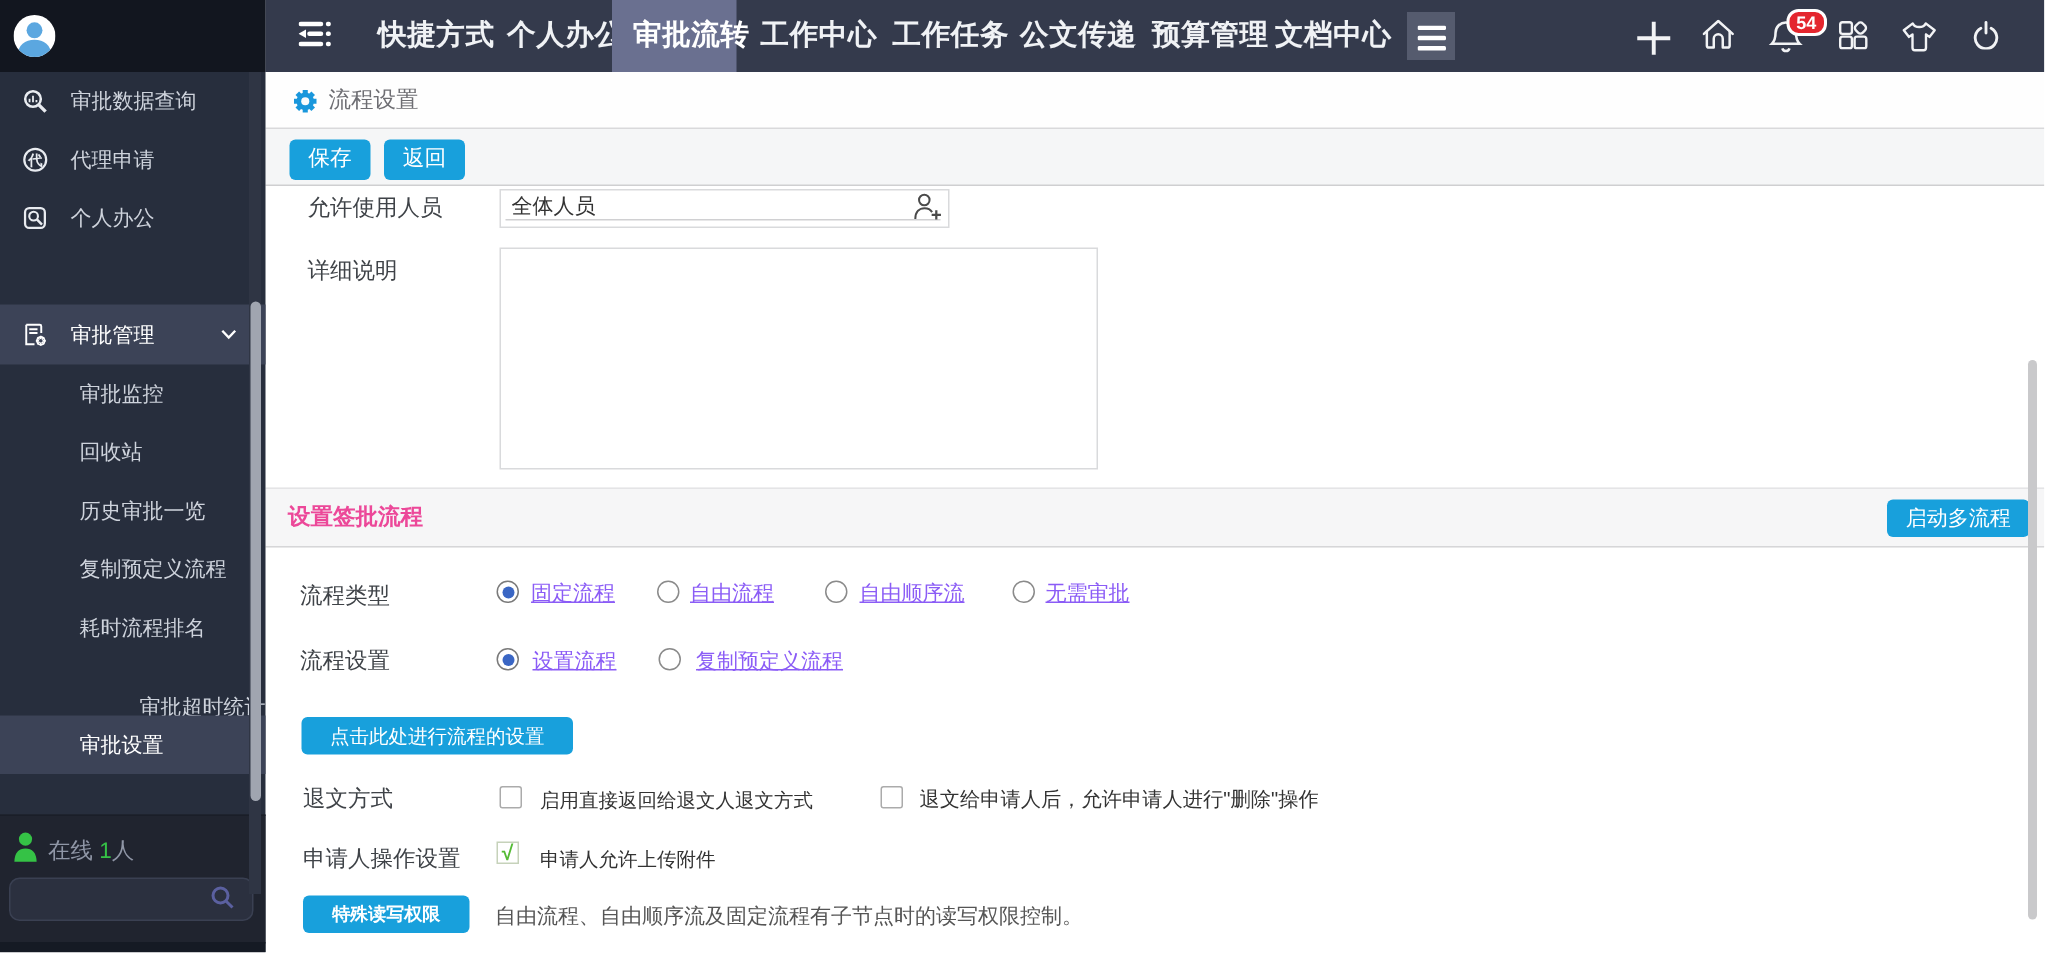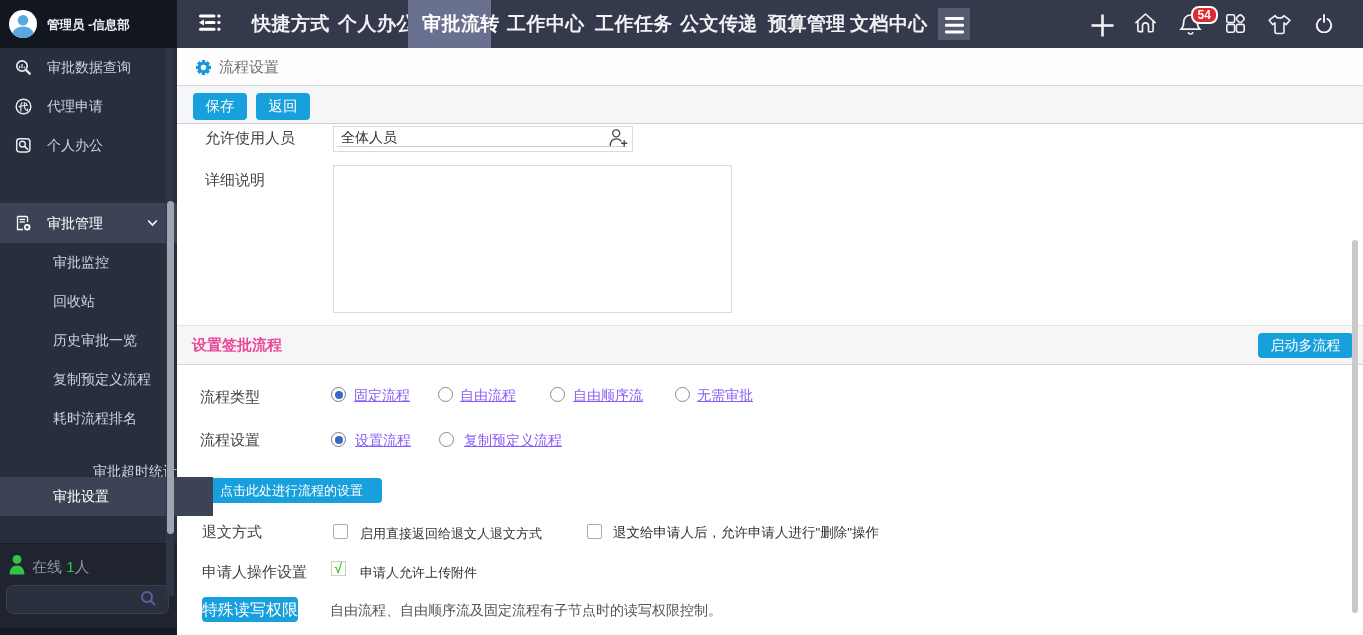--- a/index.html
+++ b/index.html
@@ -91,41 +91,40 @@
   <div class="abs cb" style="left:333px;top:524px;"></div>
   <div class="abs ftxt" style="left:360px;top:525px;">启用直接返回给退文人退文方式</div>
   <div class="abs cb" style="left:587px;top:524px;"></div>
   <div class="abs" style="left:613px;top:524px;font-size:13.5px;color:#333;">退文给申请人后，允许申请人进行"删除"操作</div>
 
   <div class="abs lbl" style="left:202px;top:563px;">申请人操作设置</div>
   <div class="abs" style="left:331px;top:561px;width:13px;height:13px;border:1px solid #c6d2ba;background:#fff;"></div>
   <div class="abs" style="left:334.5px;top:560px;color:#55bb35;font-size:14px;font-weight:bold;">√</div>
   <div class="abs ftxt" style="left:360px;top:564px;">申请人允许上传附件</div>
 
-  <div class="abs bluebtn" style="left:202px;top:597px;width:96px;height:25px;line-height:25px;font-size:16px;">特殊读写权限</div>
+  <div class="abs bluebtn" style="left:202px;top:597px;width:111px;height:25px;line-height:25px;font-size:12px;font-weight:bold;">特殊读写权限</div>
   <div class="abs" style="left:330px;top:602px;font-size:14px;color:#555;">自由流程、自由顺序流及固定流程有子节点时的读写权限控制。</div>
 
   <div class="abs" style="left:1352px;top:240px;width:6px;height:373px;background:#c9c9cb;border-radius:3px;"></div>
 
   <div class="abs" id="sidebar"></div>
   <div class="abs" id="sbhead"></div>
 
   <svg class="abs" style="left:9px;top:10px" width="28" height="28" viewBox="0 0 28 28">
     <defs>
         <clipPath id="av">
           <circle cx="14" cy="14" r="14"></circle>
         </clipPath>
       </defs>
     <circle cx="14" cy="14" r="14" fill="#fff"></circle>
     <g clip-path="url(#av)" fill="#5ba7e0">
       <circle cx="14" cy="10.2" r="5.3"></circle>
       <path d="M2.6 28.5 C2.6 19.8 7.7 16.5 14 16.5 C20.3 16.5 25.4 19.8 25.4 28.5 Z"></path>
     </g>
   </svg>
-  <div class="abs" style="left:47px;top:0.5px;height:48px;line-height:48px;color:#edeef1;font-size:12.5px;font-weight:600;">管理员 -信息部</div>
 
   <div class="abs sbrow" style="top:48px;">
       <span class="txt">审批数据查询</span>
     <svg class="ic" viewBox="0 0 17 17" fill="none" stroke="#e8ebf0" stroke-width="1.7">
         <circle cx="7" cy="7" r="5.2"></circle>
         <line x1="10.9" y1="10.9" x2="15.4" y2="15.4" stroke-width="2.3"></line>
         <g stroke-width="1.2">
           <line x1="4.7" y1="9.2" x2="4.7" y2="6.8"></line>
           <line x1="7" y1="9.2" x2="7" y2="4.9"></line>
           <line x1="9.3" y1="9.2" x2="9.3" y2="7.6"></line>
@@ -178,21 +177,21 @@
     </div>
   <div class="abs sbrow" style="top:360px;">
       <span class="sub">复制预定义流程</span>
     </div>
   <div class="abs sbrow" style="top:399px;">
       <span class="sub">耗时流程排名</span>
     </div>
   <div class="abs sbrow" style="top:452px;margin-left:40px;">
       <span class="sub">审批超时统计</span>
     </div>
-  <div class="abs sbrow sbact" style="top:477px;padding-left:36px;">
+  <div class="abs sbrow sbact" style="top:477px;">
       <span class="sub">审批设置</span>
     </div>
 
   <div class="abs" style="left:0;top:543px;width:177px;height:85px;background:#20242f;border-top:1px solid #1a1e28;"></div>
   <svg class="abs" style="left:9px;top:554px" width="16" height="21" viewBox="0 0 16 21">
     <circle cx="8" cy="5.4" r="4.4" fill="#35c246"></circle>
     <path d="M0.6 20.5 C0.6 14.4 3.6 11.6 8 11.6 C12.4 11.6 15.4 14.4 15.4 20.5 Z" fill="#35c246"></path>
   </svg>
   <div class="abs" style="left:32px;top:558px;font-size:15px;color:#8f96a6;">在线 <span style="color:#35c246;">1</span>人</div>
   <div class="abs" style="left:6px;top:585px;width:161px;height:27px;background:#2b303f;border:1px solid #3a4052;border-radius:7px;"></div>

